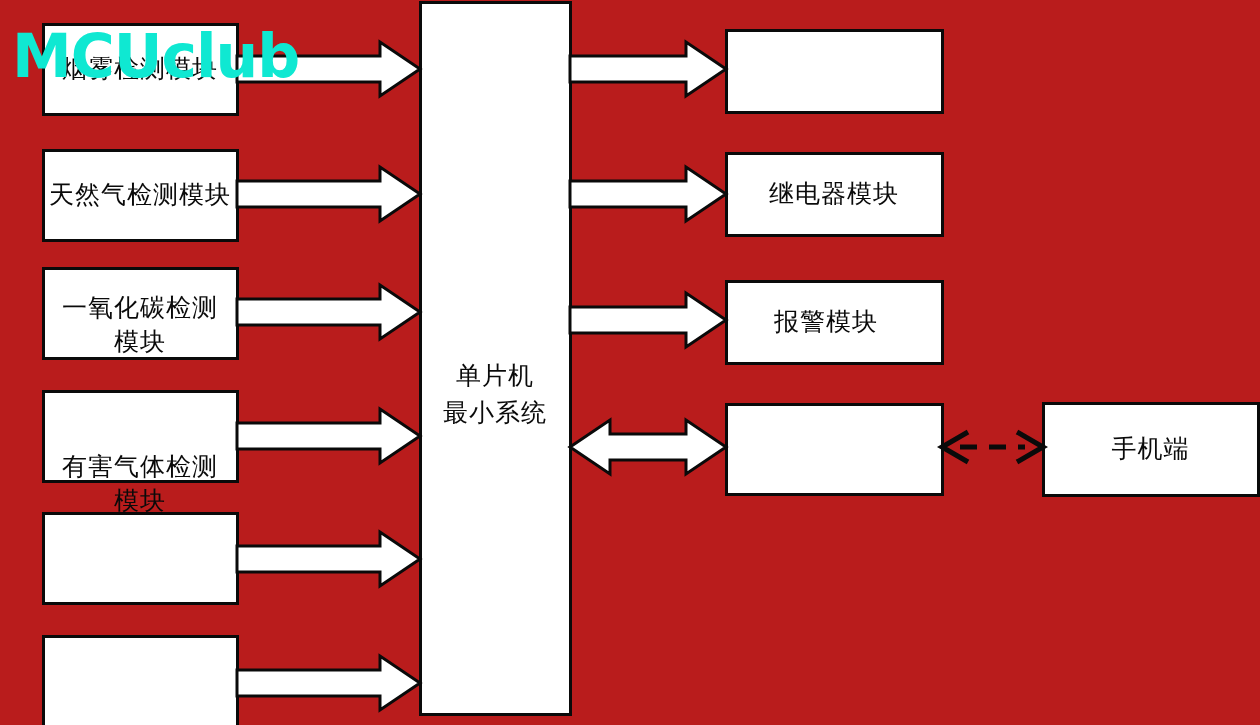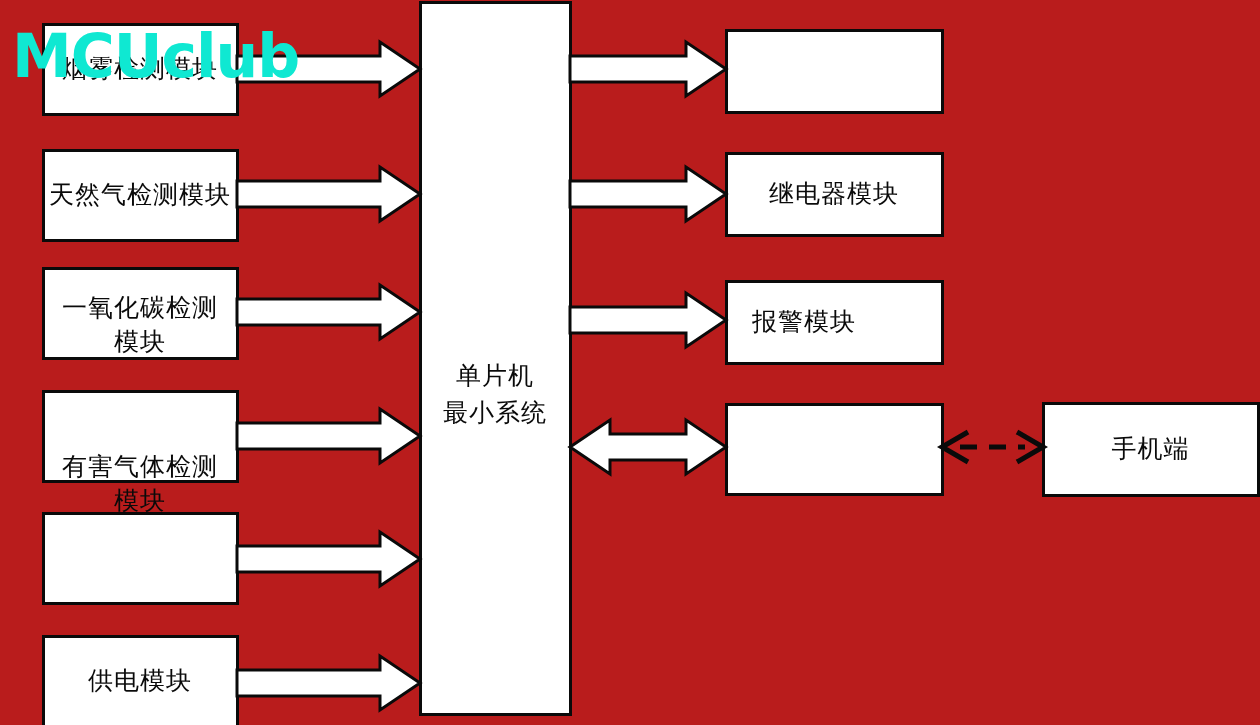--- a/index.html
+++ b/index.html
@@ -88,25 +88,24 @@
         </g>
       </g>
   </svg>
 
   <div class="blk-label" style="left: 43px; top: 24px; width: 194px; height: 90px; align-items: center;">烟雾检测模块</div>
   <div class="blk-label" style="left: 43px; top: 150px; width: 194px; height: 90px;">天然气检测模块</div>
   <div class="blk-label" style="left: 43px; top: 280px; width: 194px; height: 90px;">一氧化碳检测
 模块</div>
   <div class="blk-label" style="left: 43px; top: 391px; width: 194px; height: 90px; margin-top: 48px;">有害气体检测
 模块</div>
-  <div class="blk-label" style="left: 43px; top: 636px; width: 194px; height: 90px; align-items: center;">供电模块</div>
 
   <div class="blk-label" style="left: 420px; top: 2px; width: 150px; height: 712px; font-size: 25px; line-height: 1.5; margin-top: 36px;">单片机
 最小系统</div>
 
   <div class="blk-label" style="left: 726px; top: 153px; width: 216px; height: 82px;">继电器模块</div>
-  <div class="blk-label" style="left: 696px; top: 281px; width: 216px; height: 82px;">报警模块</div>
+  <div class="blk-label" style="left: 718px; top: 281px; width: 216px; height: 82px;">报警模块</div>
 
   <div class="blk-label" style="left: 1043px; top: 403px; width: 215px; height: 92px;">手机端</div>
 
   <div class="watermark" style="left: 12px; top: 26px; color: rgb(15, 232, 210); font-size: 60px;">MCUclub</div>
 
 </div>
 
 </body></html>

